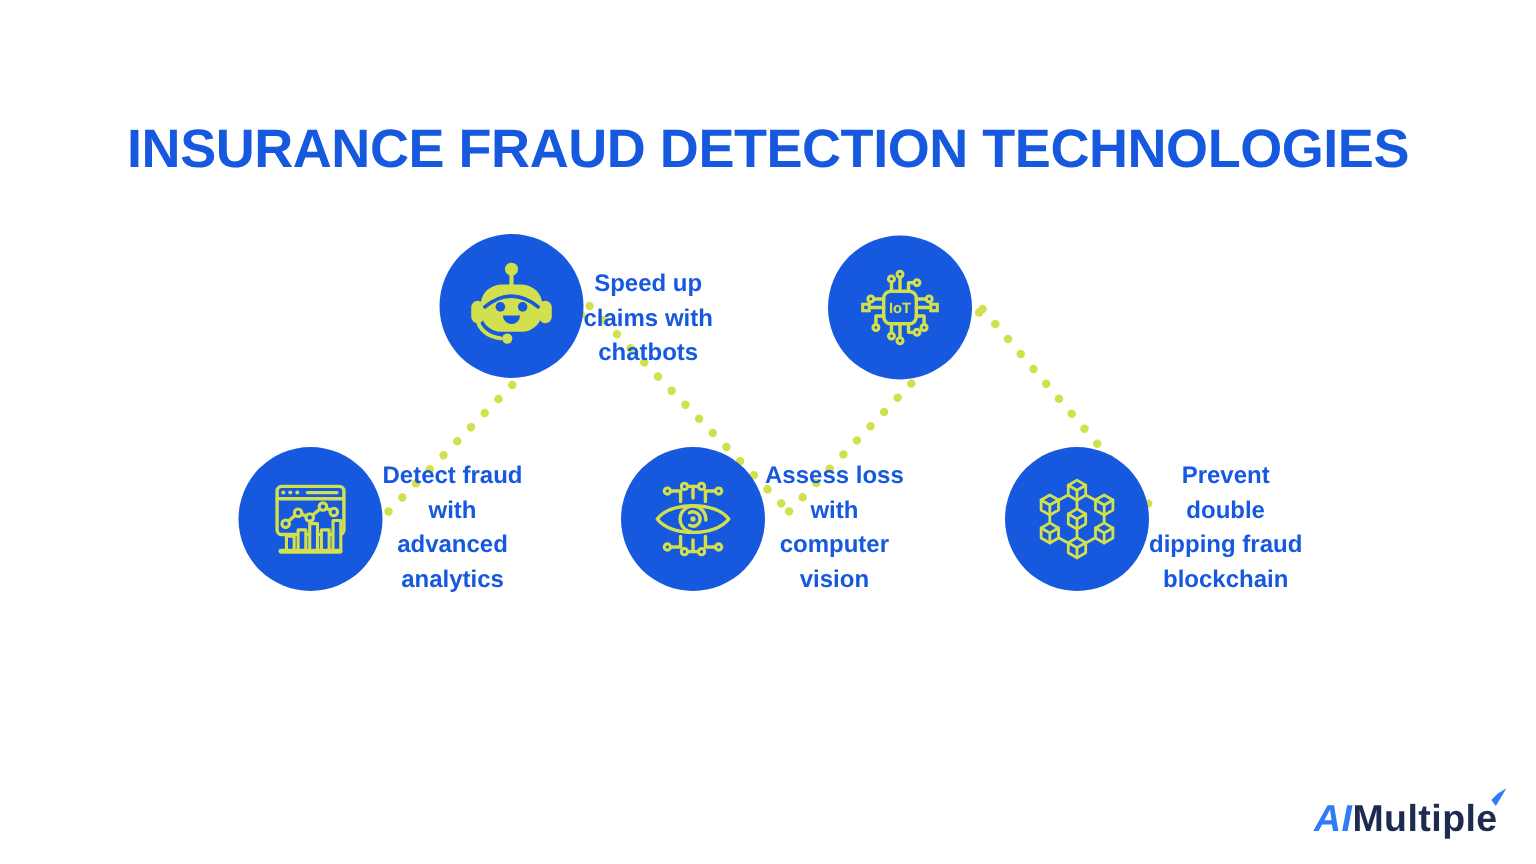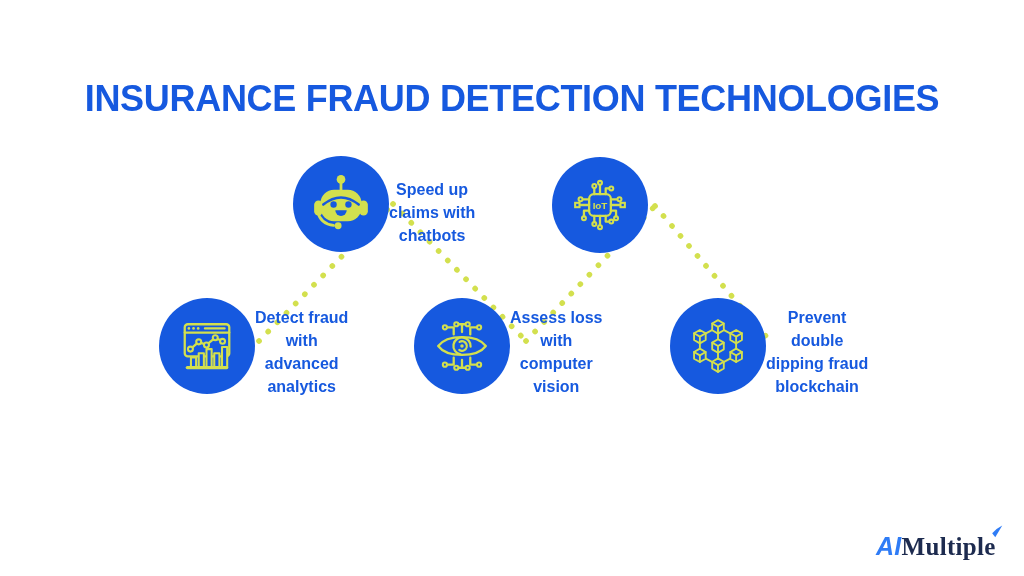--- a/index.html
+++ b/index.html
@@ -86,21 +86,21 @@
   .logo {
     position: absolute;
     left: 876px;
     top: 532px;
     font-size: 25px;
     font-weight: 600;
     letter-spacing: 0.3px;
     z-index: 2;
   }
   .logo-ai { color: var(--logoBlue, #2f7cf6); font-style: italic; }
-  .logo-multiple { color: var(--navy, #1d2b4f); font-family: Liberation Serif, serif; }
+  .logo-multiple { color: var(--navy, #1d2b4f); }
   .logo-spark {
     position: absolute;
     right: -8px;
     top: -7px;
     width: 14px;
     height: 14px;
     fill: var(--logoBlue, #2f7cf6);
   }
 </style>
 </head>

